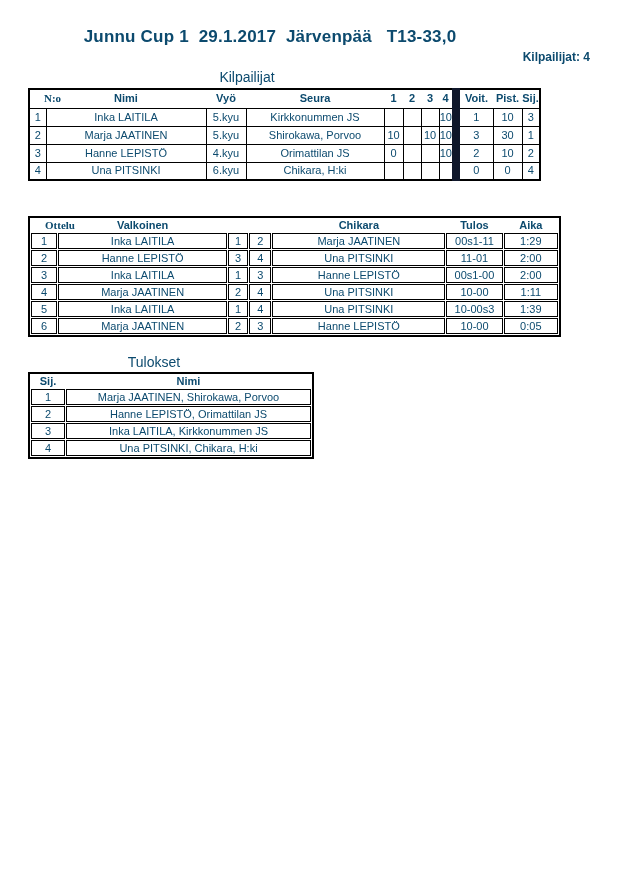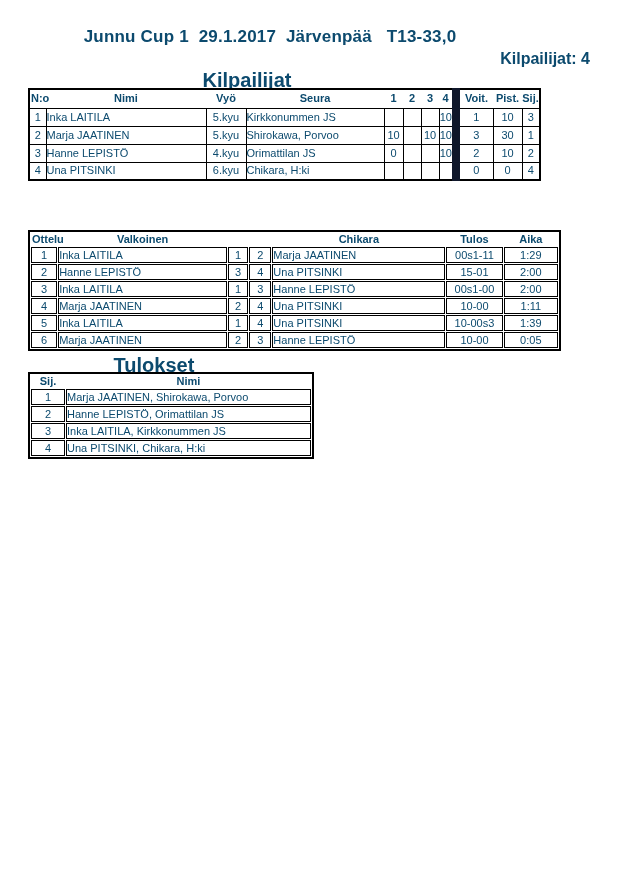--- a/index.html
+++ b/index.html
@@ -6,58 +6,58 @@
   .page{
     position:relative;width:630px;height:891px;background:#ffffff;overflow:hidden;
     font-family:"Liberation Sans","DejaVu Sans",sans-serif;color:#0c4a6e;
   }
   .title{
     position:absolute;top:27px;left:270px;transform:translateX(-50%);
     font-size:17px;font-weight:bold;white-space:pre;letter-spacing:0.2px;
   }
   .count-label{
     position:absolute;top:50px;right:40px;
-    font-size:16px;font-weight:bold;white-space:nowrap;
+    font-size:12px;font-weight:bold;white-space:nowrap;
   }
   .section-heading{
     position:absolute;transform:translateX(-50%);
-    font-size:20px;font-weight:bold;white-space:nowrap;
+    font-size:14px;font-weight:normal;white-space:nowrap;
   }
   #h-kilpailijat{top:69px;left:247px;}
   #h-ottelut{top:196px;left:280px;margin-top:44px;}
   #h-tulokset{top:354px;left:154px;}
 
   table{table-layout:fixed;}
   th,td{
     box-sizing:border-box;font-size:11px;line-height:1;vertical-align:middle;
     white-space:nowrap;overflow:visible;padding:0;
   }
   th{font-weight:bold;text-align:center;}
   td{font-weight:normal;text-align:center;}
-  .al{text-align:left;padding-left:0;}
-  th.hl{text-align:left;padding-left:1px;}
+  .al{text-align:center;padding-left:0;}
+  th.hl{text-align:left;padding-left:14px;font-family:Liberation Serif, serif;}
 
   
   .t-collapse{
     position:absolute;border-collapse:collapse;border:2px solid #000;background:#fff;
   }
   .t-collapse td{border:1px solid #000;height:18px;}
   .t-collapse th{border:none;height:19px;}
   .t-collapse th.sep,.t-collapse td.sep{border-left:8px solid #0f172a;}
 
   
   .t-spaced{
     position:absolute;border-collapse:separate;border-spacing:1px;
     border:2px solid #000;background:#fff;
   }
   .t-spaced td{border:1px solid #000;height:16px;}
   .t-spaced th{border:none;height:13px;}
 
   #kilpailijat-table{left:28px;top:88px;width:511px;}
-  #ottelut-table{left:28px;top:216px;width:533px;margin-top:14px;}
+  #ottelut-table{left:28px;top:216px;width:533px;}
   #tulokset-table{left:28px;top:372px;width:286px;}
 </style>
 </head>
 <body>
 
 <div class="page">
 
   <div class="title">Junnu Cup 1  29.1.2017  Järvenpää   T13-33,0</div>
   <div class="count-label">Kilpailijat: 4</div>
 
@@ -176,21 +176,21 @@
       <td class="al">Marja JAATINEN</td>
       <td>00s1-11</td>
       <td>1:29</td>
     </tr>
     <tr>
       <td>2</td>
       <td class="al">Hanne LEPISTÖ</td>
       <td>3</td>
       <td>4</td>
       <td class="al">Una PITSINKI</td>
-      <td>15-01</td>
+      <td>11-01</td>
       <td>2:00</td>
     </tr>
     <tr>
       <td>3</td>
       <td class="al">Inka LAITILA</td>
       <td>1</td>
       <td>3</td>
       <td class="al">Hanne LEPISTÖ</td>
       <td>00s1-00</td>
       <td>2:00</td>

